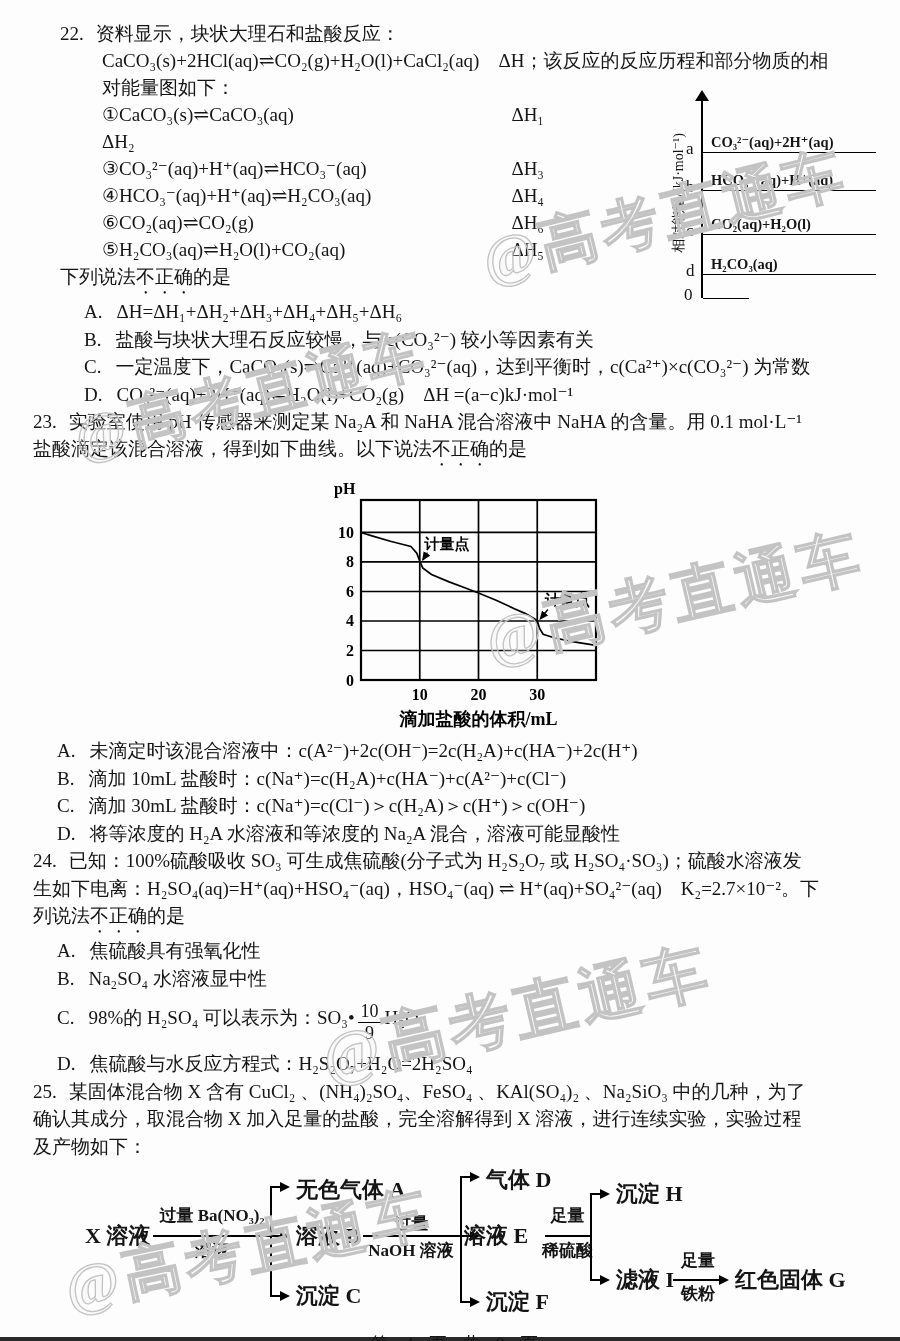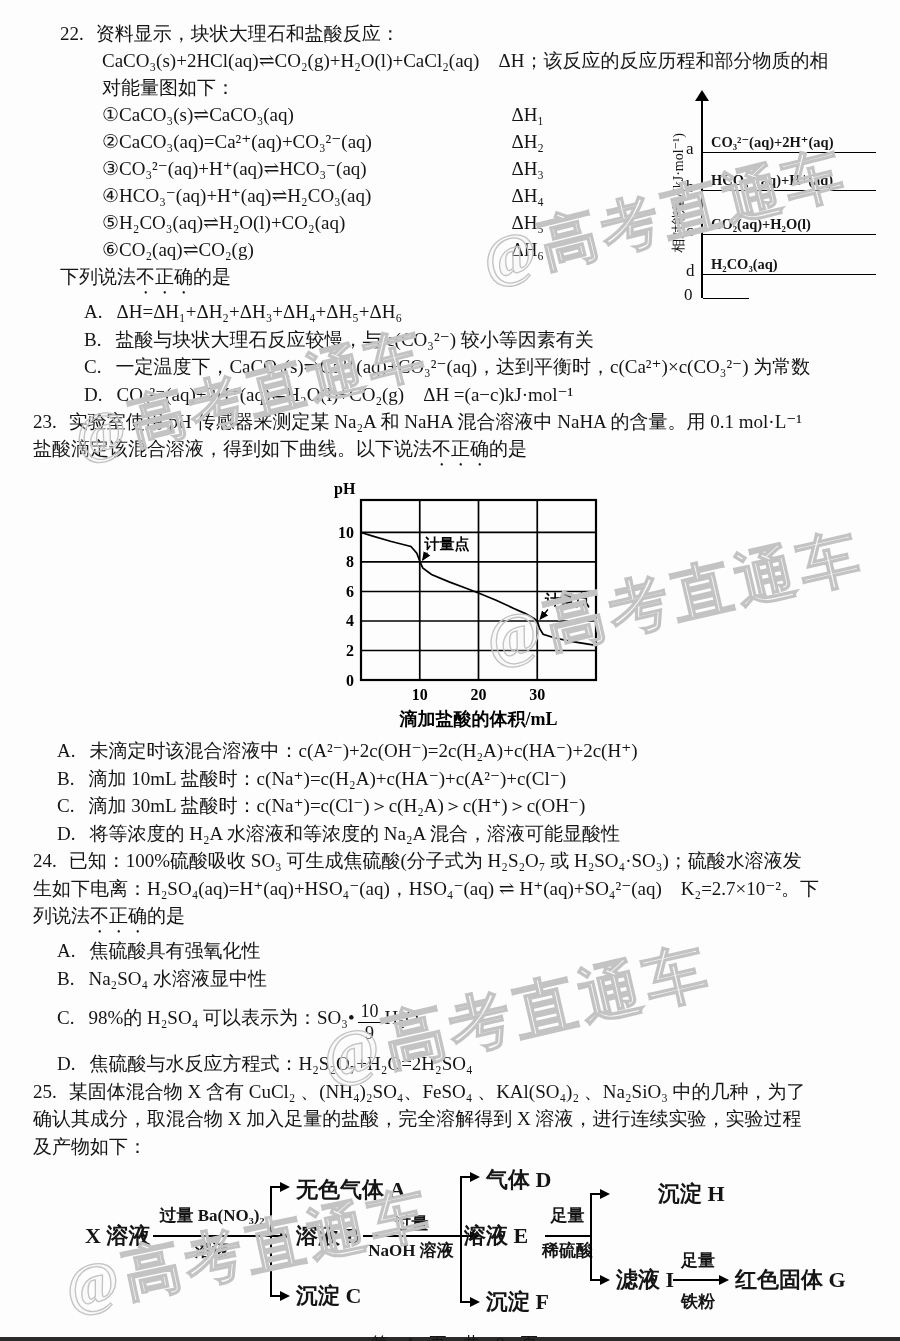--- a/index.html
+++ b/index.html
@@ -69,38 +69,37 @@
     <div class="q22">
       <div class="line"><span class="qnum">22.</span><span>资料显示，块状大理石和盐酸反应：</span></div>
       <div class="line indent">CaCO₃(s)+2HCl(aq)⇌CO₂(g)+H₂O(l)+CaCl₂(aq)　ΔH；该反应的反应历程和部分物质的相</div>
       <div class="line indent">对能量图如下：</div>
 
       <div class="eqrow">
           <span>①CaCO₃(s)⇌CaCO₃(aq)</span>
           <span>ΔH₁</span>
         </div>
       <div class="eqrow">
-          <span>②CaCO₃(aq)=Ca²⁺(aq)+CO₃²⁻(aq)</span>
           <span>ΔH₂</span>
         </div>
       <div class="eqrow">
           <span>③CO₃²⁻(aq)+H⁺(aq)⇌HCO₃⁻(aq)</span>
           <span>ΔH₃</span>
         </div>
       <div class="eqrow">
           <span>④HCO₃⁻(aq)+H⁺(aq)⇌H₂CO₃(aq)</span>
           <span>ΔH₄</span>
         </div>
       <div class="eqrow">
+          <span>⑥CO₂(aq)⇌CO₂(g)</span>
+          <span>ΔH₆</span>
+        </div>
+      <div class="eqrow">
           <span>⑤H₂CO₃(aq)⇌H₂O(l)+CO₂(aq)</span>
           <span>ΔH₅</span>
-        </div>
-      <div class="eqrow">
-          <span>⑥CO₂(aq)⇌CO₂(g)</span>
-          <span>ΔH₆</span>
         </div>
 
       <div class="ediag">
         <div class="ediag-arrow"></div>
         <div class="ediag-axis"></div>
         <div class="ediag-ylabel">相对能量/(kJ·mol⁻¹)</div>
         <div class="lvl" style="top:38px;">
           <span class="lvl-letter">a</span>
           <span class="lvl-species">CO₃²⁻(aq)+2H⁺(aq)</span>
         </div>
@@ -225,29 +224,29 @@
         <div class="ah" style="left:407px;top:129px;"></div>
         <div class="flabel" style="left:423px;top:119px;">沉淀 F</div>
 
         <div class="hline" style="left:482px;top:67px;width:45px;"></div>
         <div class="fstep" style="left:462px;top:36px;width:85px;">足量</div>
         <div class="fstep" style="left:462px;top:71px;width:85px;">稀硫酸</div>
         <div class="vline" style="left:527px;top:26px;height:87px;"></div>
 
         <div class="hline" style="left:527px;top:25px;width:12px;"></div>
         <div class="ah" style="left:537px;top:21px;"></div>
-        <div class="flabel" style="left:553px;top:11px;margin-left:42px;">沉淀 H</div>
+        <div class="flabel" style="left:553px;top:11px;">沉淀 H</div>
 
         <div class="hline" style="left:527px;top:111px;width:12px;"></div>
         <div class="ah" style="left:537px;top:107px;"></div>
         <div class="flabel" style="left:553px;top:97px;">滤液 I</div>
 
         <div class="hline" style="left:610px;top:111px;width:48px;"></div>
         <div class="fstep" style="left:600px;top:81px;width:70px;">足量</div>
-        <div class="fstep" style="left:600px;top:122px;width:70px;">铁粉</div>
+        <div class="fstep" style="left:600px;top:114px;width:70px;">铁粉</div>
         <div class="ah" style="left:656px;top:107px;"></div>
         <div class="flabel" style="left:672px;top:97px;">红色固体 G</div>
       </div>
     </div>
 
     <div class="footer">第 4 页 共 8 页</div>
   </div>
 
   <div class="bottom-edge"></div>
 </div>

